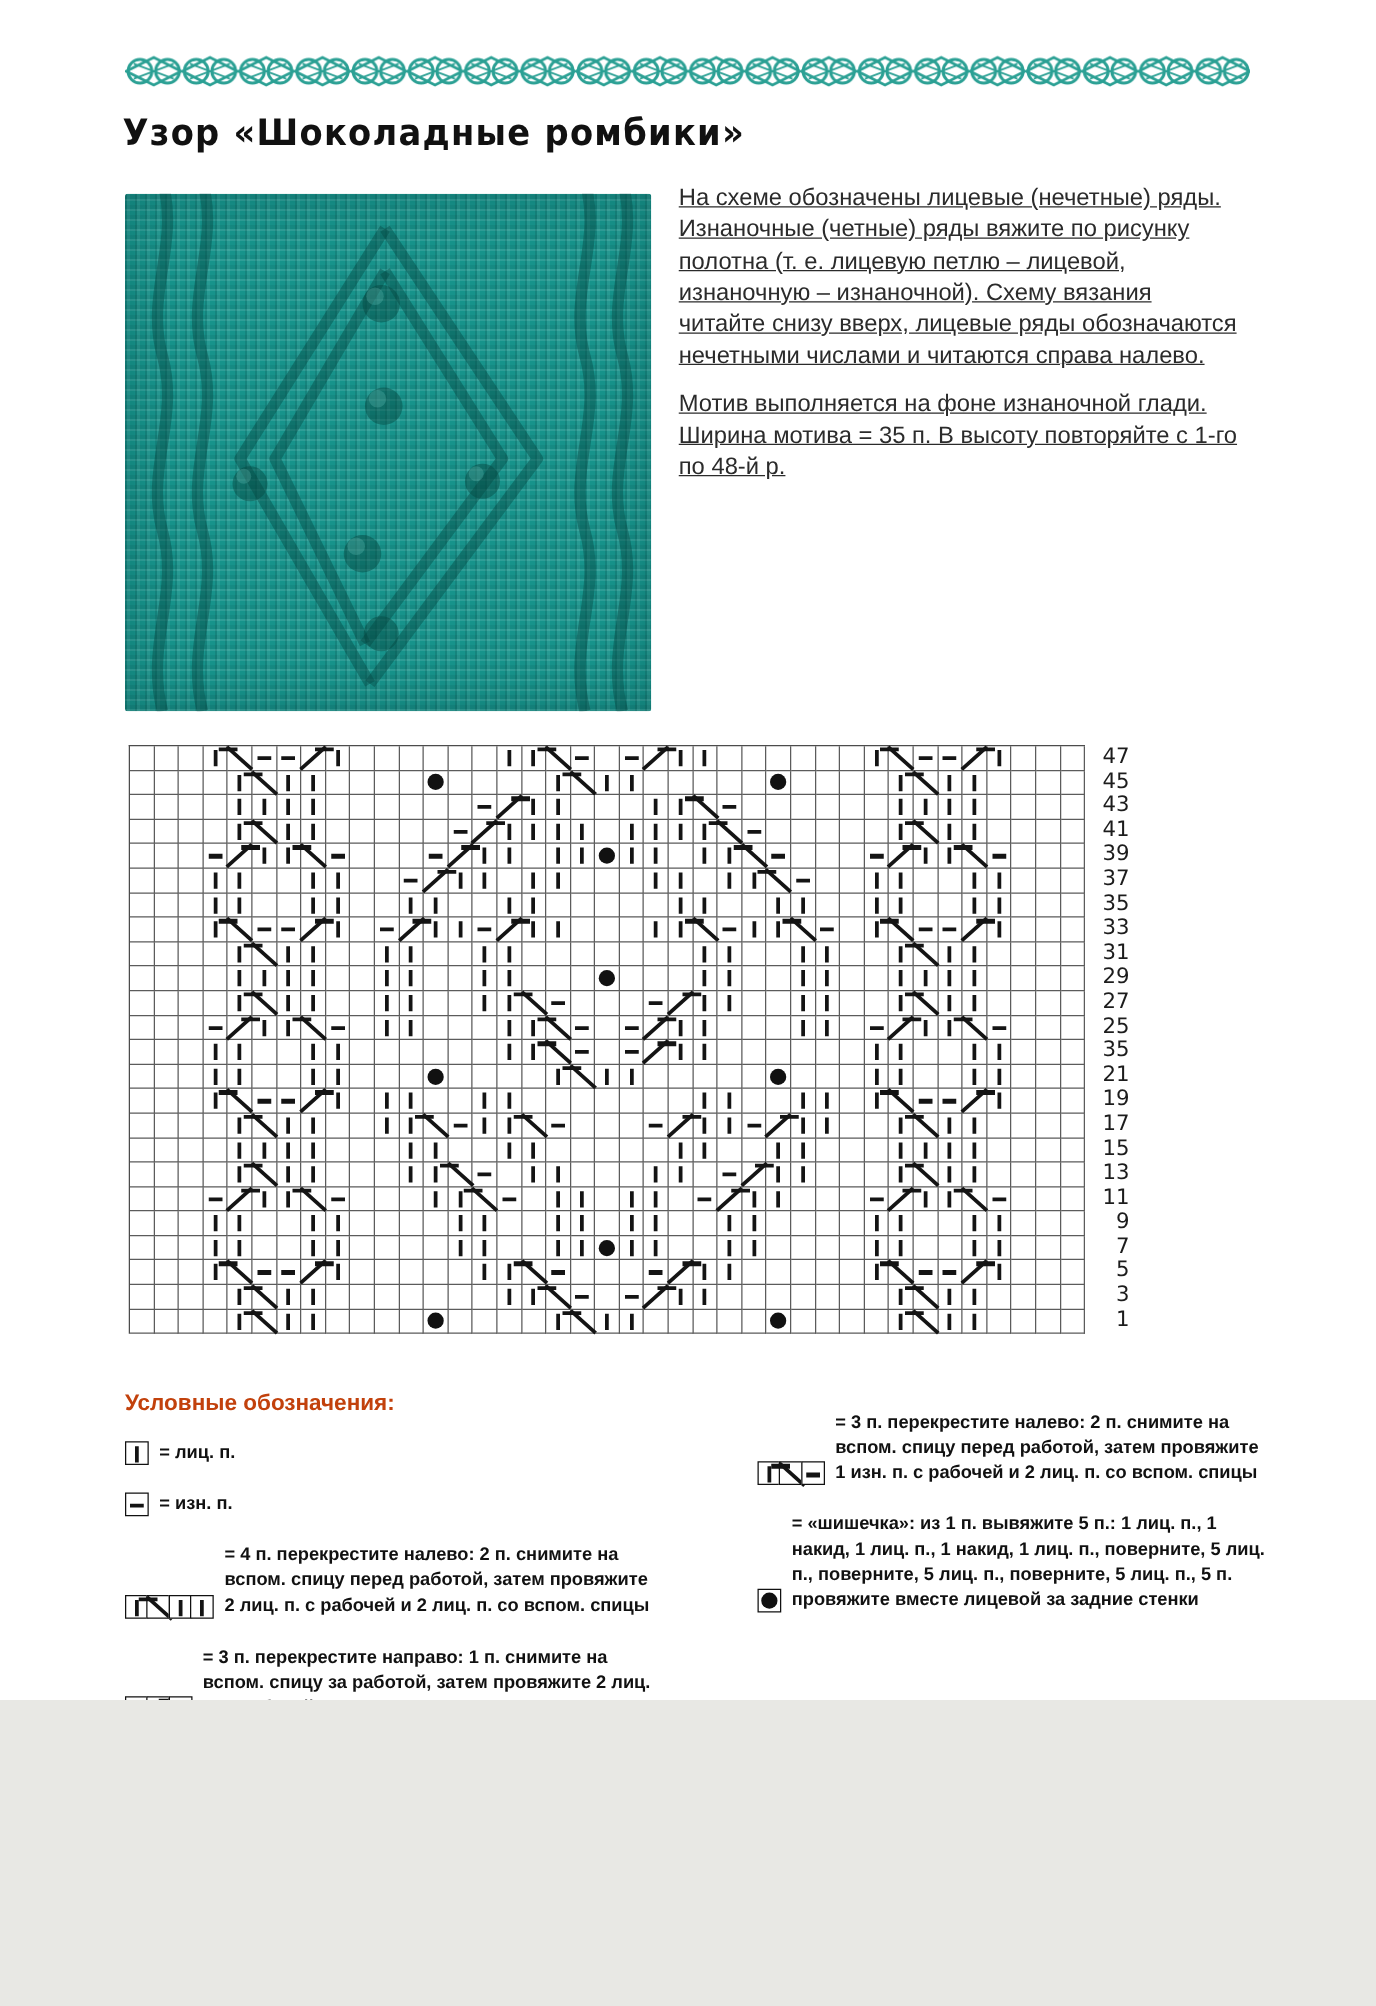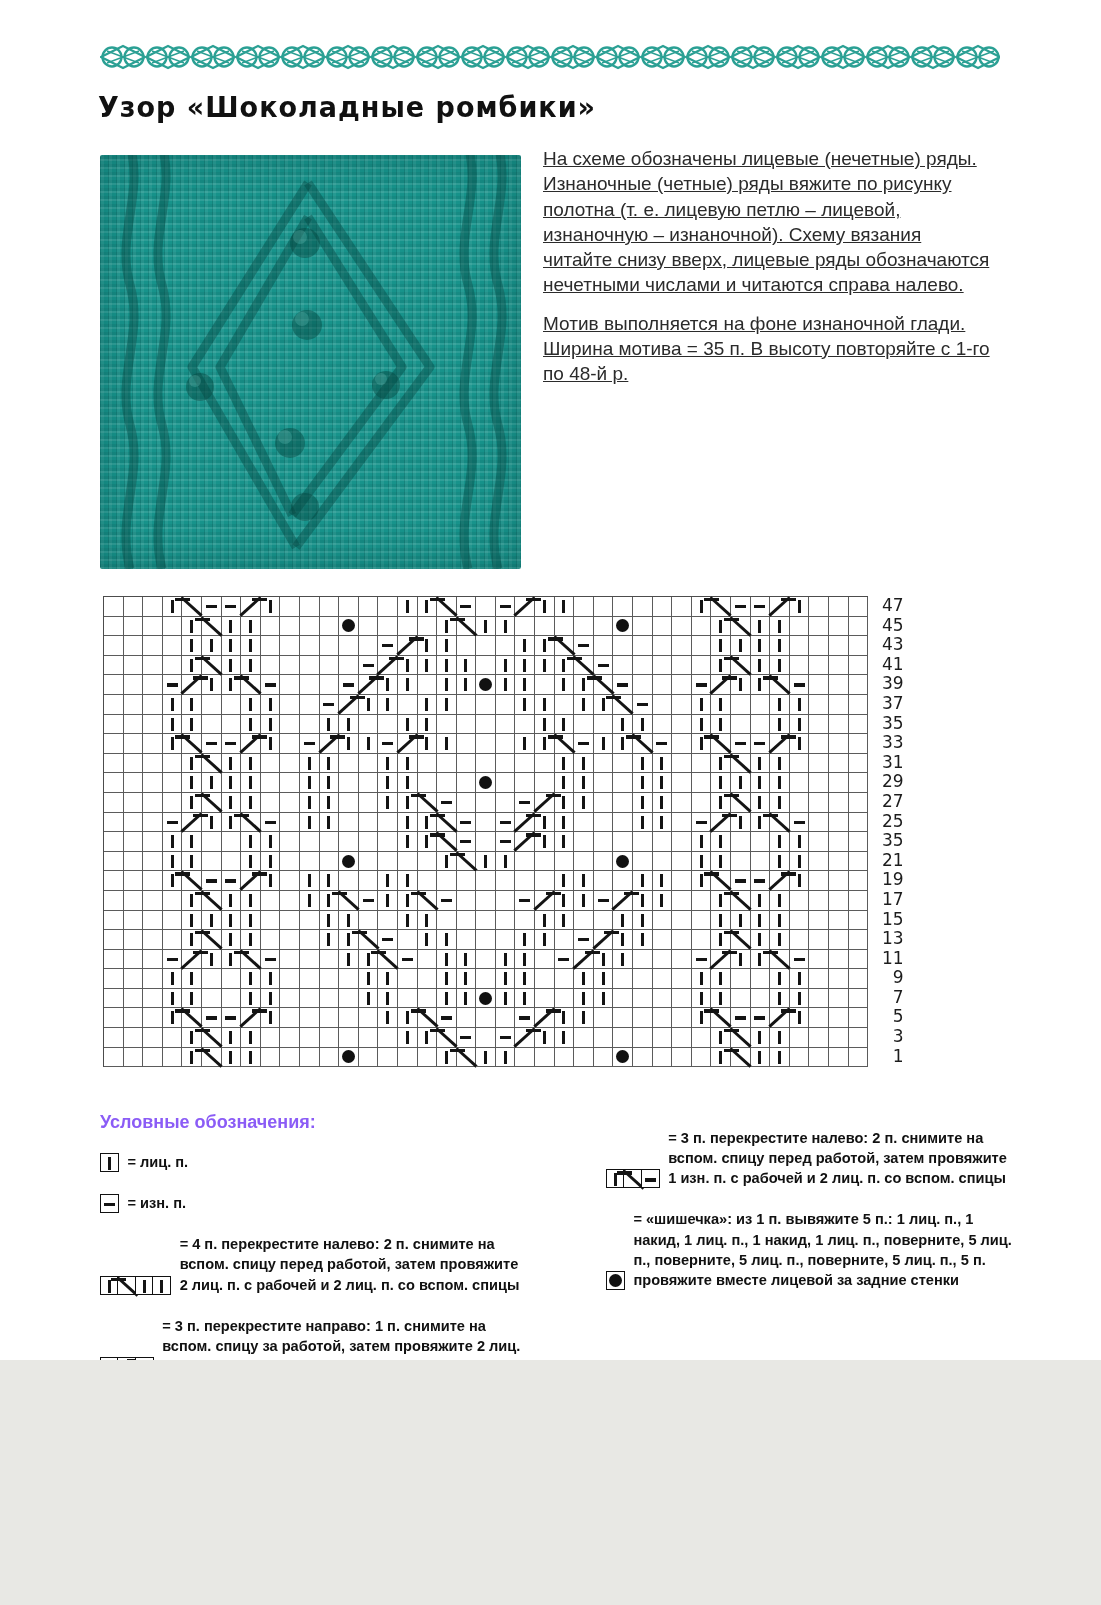--- a/index.html
+++ b/index.html
@@ -50,21 +50,21 @@
               background:#141414;transform:rotate(42deg);}
   .s-d::before{content:'';position:absolute;left:-7px;top:1px;width:15px;height:3.4px;background:#141414;}
   .s-u::after{content:'';position:absolute;left:-4px;top:8px;width:27px;height:3.2px;
               background:#141414;transform:rotate(-42deg);}
   .s-u::before{content:'';position:absolute;right:-7px;top:1px;width:15px;height:3.4px;background:#141414;}
   #rownums{position:absolute;left:773px;top:0;}
   #rownums div{height:19.6px;line-height:19.6px;font-size:17px;color:#1c1c1c;
                font-family:"DejaVu Sans",sans-serif;padding-left:6px;}
 
   
-  #legend-heading{position:absolute;left:100px;top:1112px;font-size:18px;font-weight:700;color:#8b5cf6;}
+  #legend-heading{position:absolute;left:100px;top:1112px;font-size:18px;font-weight:700;color:#c2410c;}
   .legend-col{position:absolute;width:430px;font-size:14.6px;line-height:1.38;color:#111;font-weight:600;}
   #legend-left{left:100px;top:1152px;}
   #legend-right{left:606px;top:1128px;width:412px;}
   .leg-item{display:flex;align-items:flex-end;margin-bottom:21px;}
   .leg-sym{display:flex;flex:0 0 auto;margin-right:10px;margin-top:1px;}
   .leg-sym .c{width:19px;height:19px;border:1.6px solid #111;margin-right:-1.6px;background:#fff;}
   .leg-text{flex:1 1 auto;}
 </style>
 </head>
 <body>

